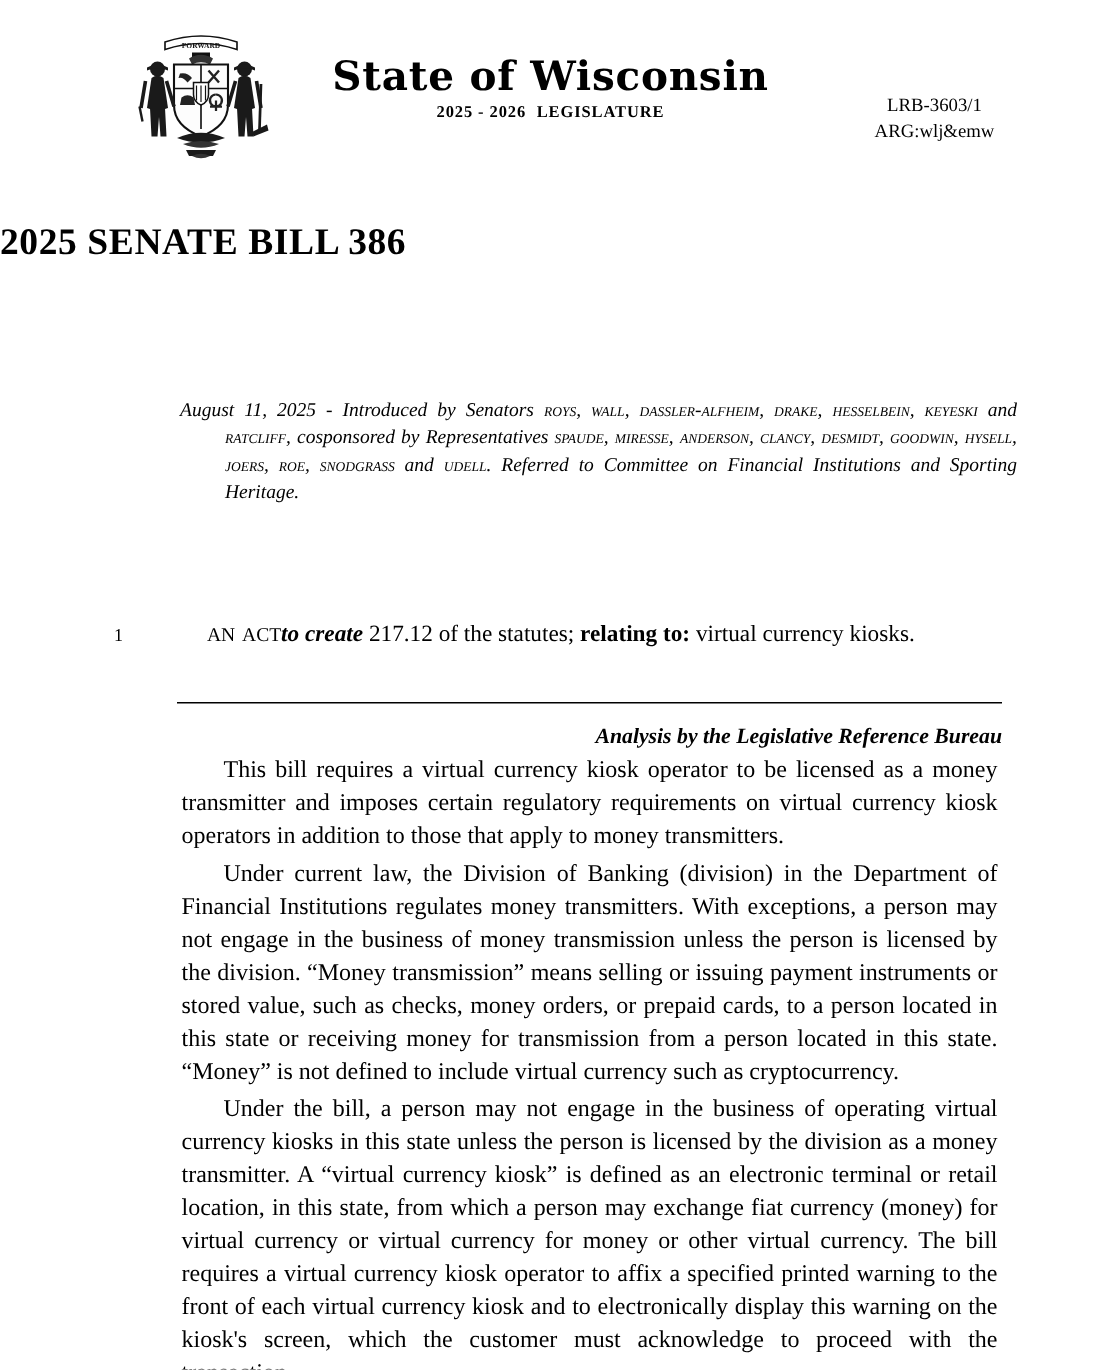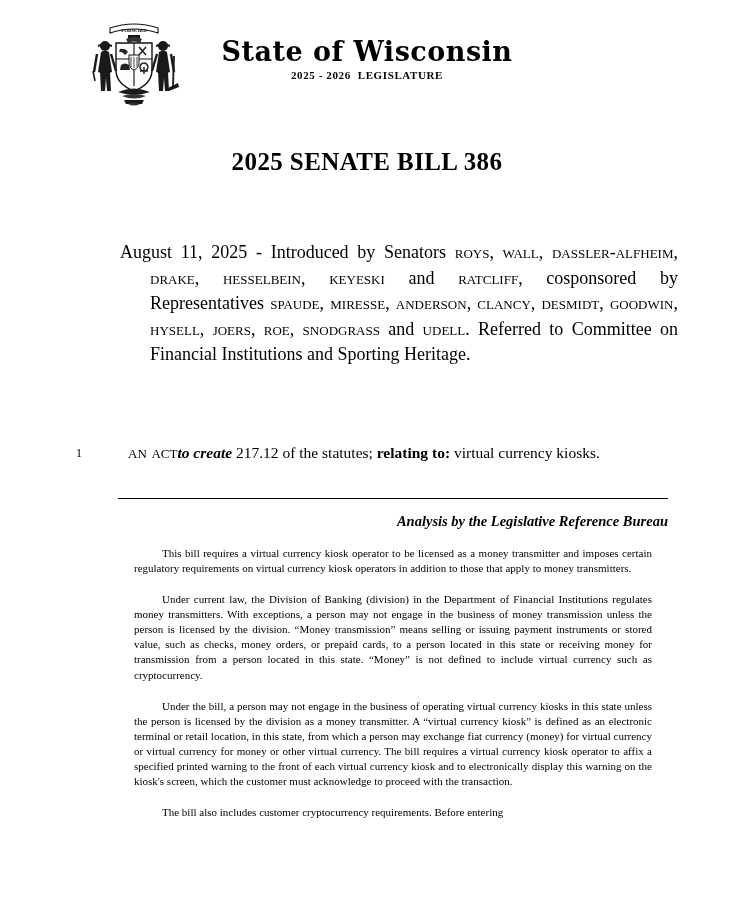--- a/index.html
+++ b/index.html
@@ -67,56 +67,56 @@
     right: 36px;
     top: 62px;
     text-align: center;
     font-size: 12.5px;
     line-height: 1.38;
     width: 150px;
   }
 
   
   .bill-title {
-    text-align: center;
     font-weight: 700;
     font-size: 25px;
     letter-spacing: 0.4px;
     margin-top: 36px;
   }
 
   
   .sponsors {
-    margin: 64px 56px 0 120px;
-    font-size: 18px;
+    margin: 88px 56px 0 120px;
+    font-size: 13px;
     line-height: 1.42;
     text-align: justify;
     text-indent: -30px;
     padding-left: 30px;
+    font-style: italic;
   }
   .sc {
     font-variant: small-caps;
     text-transform: lowercase;
   }
 
   
   .act-row {
     position: relative;
     margin-top: 72px;
     height: 28px;
   }
   .line-number {
     position: absolute;
     left: 76px;
     top: 6px;
     font-size: 12px;
   }
   .act-text {
     position: absolute;
-    left: 128px;
+    left: 138px;
     top: 0;
     right: 40px;
     font-size: 15.5px;
     line-height: 1.3;
   }
   .act-kw {
     font-variant: small-caps;
     text-transform: lowercase;
     font-size: 18.5px;
   }
@@ -139,22 +139,22 @@
     width: 550px;
   }
   .analysis-heading {
     text-align: right;
     font-weight: 700;
     font-style: italic;
     font-size: 14.5px;
     margin-bottom: 1px;
   }
   .analysis p {
-    margin: 16px;
-    font-size: 11px;
+    margin: 3px;
+    font-size: 16px;
     line-height: 1.375;
     text-align: justify;
     text-indent: 28px;
     hyphens: none;
   }
 </style>
 </head>
 <body>
 
 <div class="page">
@@ -209,20 +209,24 @@
       </svg>
     </div>
 
     <div class="state-title-block">
       <div class="state-name">State of Wisconsin</div>
       <div class="legislature-line">
         <span>2025 - 2026</span><span class="gap"></span><span>LEGISLATURE</span>
       </div>
     </div>
 
+    <div class="lrb-block">
+      <div>LRB-3603/1</div>
+      <div>ARG:wlj&amp;emw</div>
+    </div>
   </div>
 
   <div class="bill-title">2025 SENATE BILL 386</div>
 
   <div class="sponsors">
     <span>August 11, 2025</span><span> - </span><span>Introduced by Senators </span><span class="sc">ROYS, WALL, DASSLER-ALFHEIM, DRAKE, HESSELBEIN, KEYESKI</span><span> and </span><span class="sc">RATCLIFF</span><span>, cosponsored by Representatives </span><span class="sc">SPAUDE, MIRESSE, ANDERSON, CLANCY, DESMIDT, GOODWIN, HYSELL, JOERS, ROE, SNODGRASS</span><span> and </span><span class="sc">UDELL</span><span>. Referred to Committee on Financial Institutions and Sporting Heritage.</span>
   </div>
 
   <div class="act-row">
     <span class="line-number">1</span>

